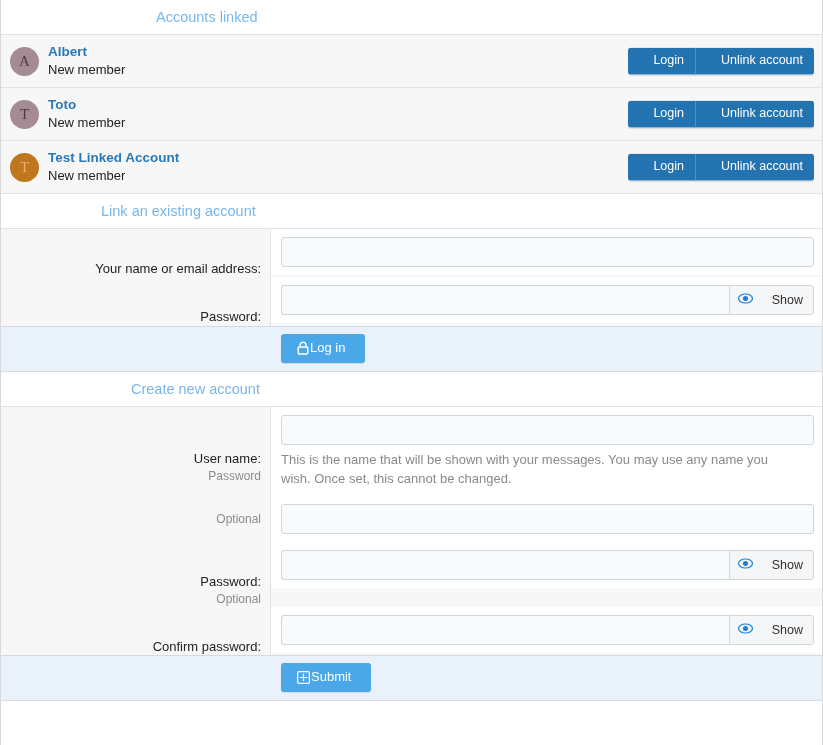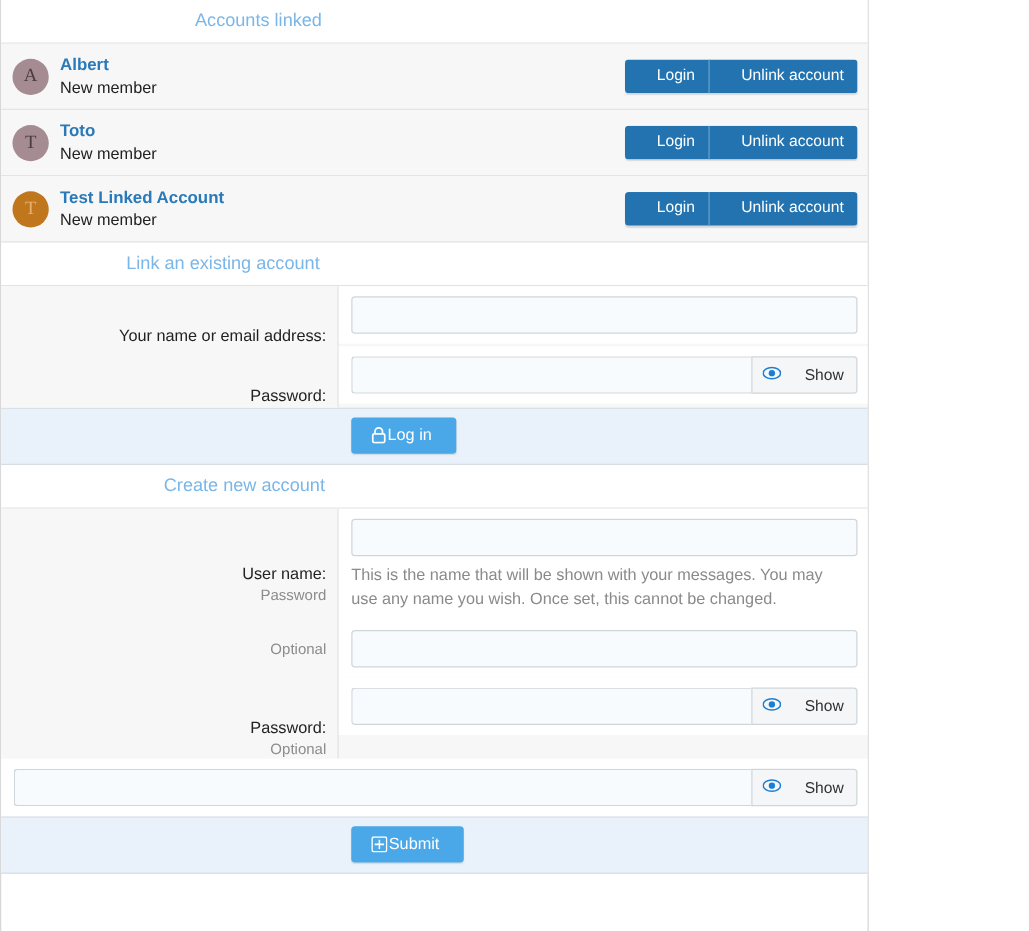--- a/index.html
+++ b/index.html
@@ -9,21 +9,21 @@
   }
   body {
     width: 823px;
     height: 745px;
     font-family: "Liberation Sans", sans-serif;
     font-size: 13px;
     color: #222222;
     overflow: hidden;
   }
   .page {
-    width: 695px;
+    width: 823px;
     height: 745px;
     position: relative;
     background: #ffffff;
     box-sizing: border-box;
     border-left: 1px solid #d8d8d8;
     border-right: 1px solid #d8d8d8;
   }
 
   
   .section-header {
@@ -347,20 +347,23 @@
                 <circle cx="8" cy="5.5" r="2.7" fill="#1a7fd4"></circle>
               </svg>
             </span>
             <span>Show</span>
           </div>
         </div>
       </div>
     </div>
 
     <div class="form-row">
+      <div class="label-col">
+        <div class="label-main">Confirm password:</div>
+      </div>
       <div class="field-col">
         <div class="pw-wrap">
           <input class="txt" type="password" value="" style="">
           <div class="show-btn">
             <span class="eye-icon">
               <svg width="15" height="11" viewBox="0 0 16 11">
                 <ellipse cx="8" cy="5.5" rx="7.4" ry="4.8" fill="none" stroke="#1a7fd4" stroke-width="1.3"></ellipse>
                 <circle cx="8" cy="5.5" r="2.7" fill="#1a7fd4"></circle>
               </svg>
             </span>

